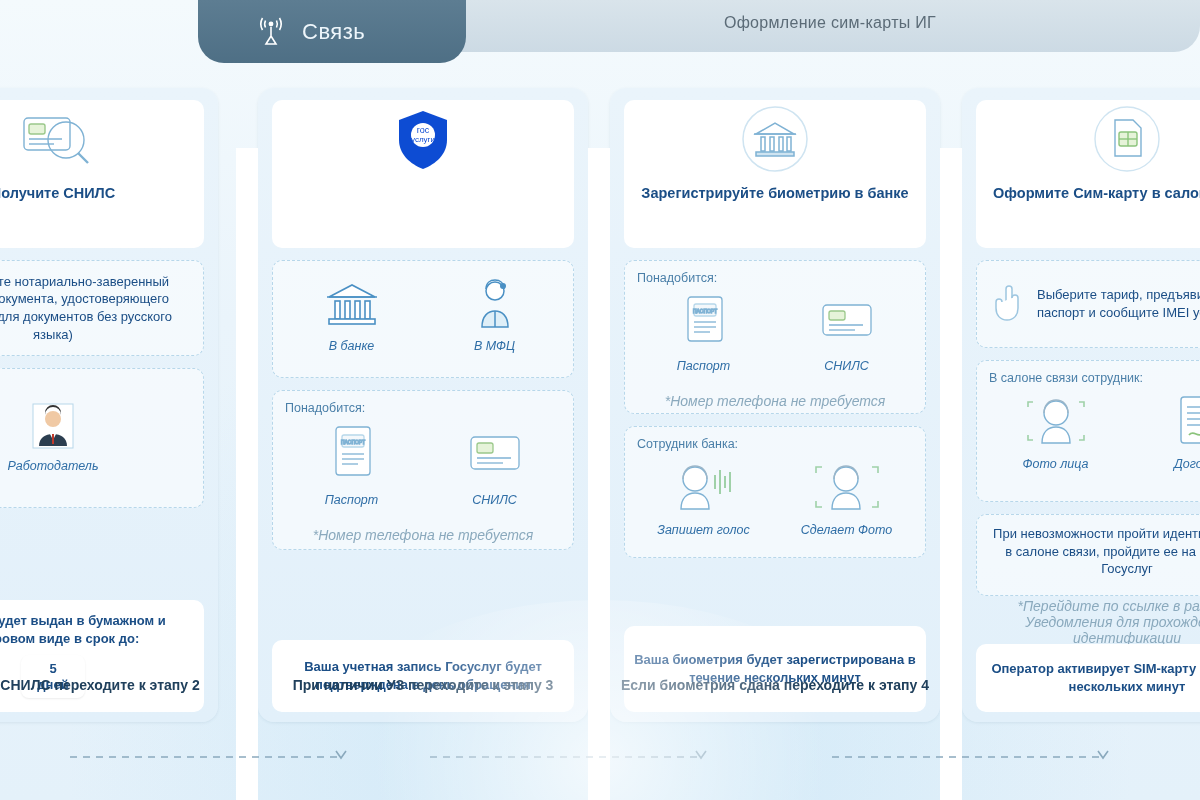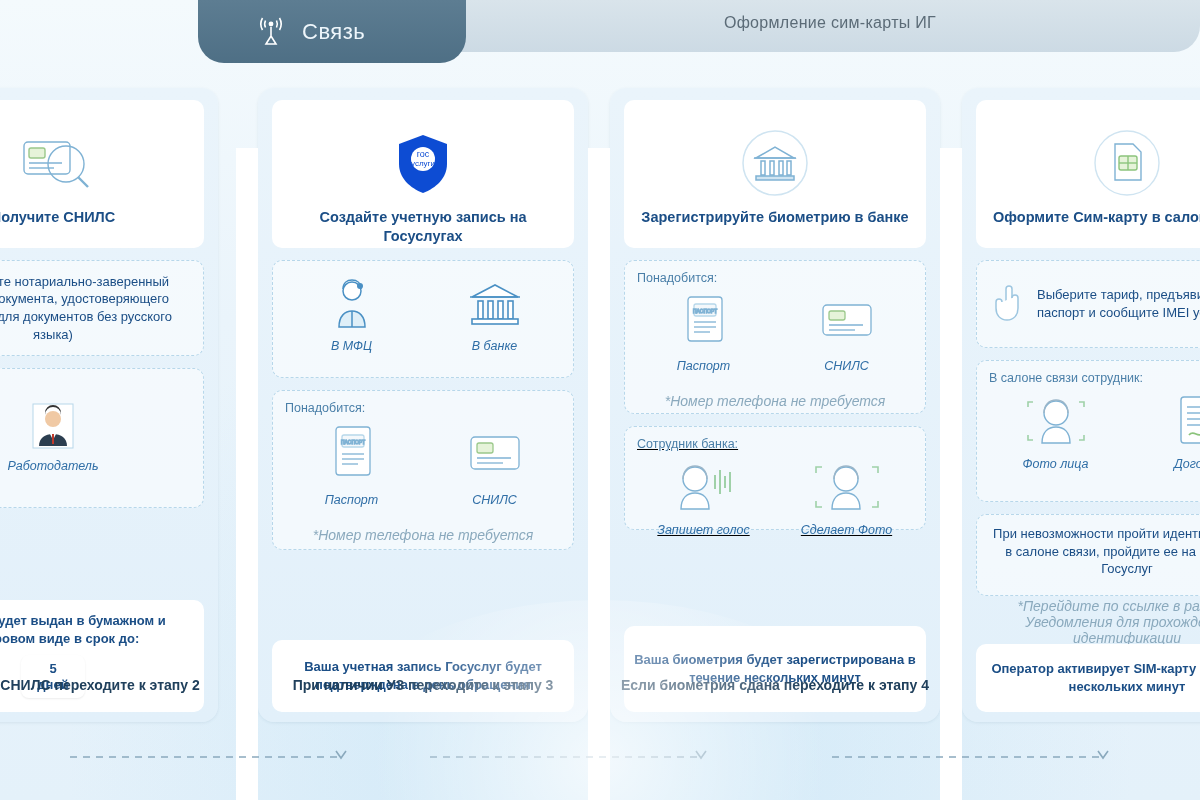--- a/index.html
+++ b/index.html
@@ -71,21 +71,21 @@
   #card1 { left: -112px; }
   #card2 { left: 258px; }
   #card3 { left: 610px; }
   #card4 { left: 962px; }
 
   .card-head {
     position: absolute; top: 12px; left: 14px; right: 14px; height: 148px;
     background: #ffffff;
     border-radius: 10px;
     display: flex; flex-direction: column; align-items: center; justify-content: flex-start;
-    padding-top: 24px;
+    padding-top: 0;
   }
   .step-num {
     position: absolute; top: 8px; left: 22px;
     font-size: 46px; font-weight: bold; color: #8fb9d6;
     line-height: 1;
   }
   #card1 .step-num, #card2 .step-num, #card3 .step-num, #card4 .step-num { left: 26px; }
   .head-icon { height: 74px; display:flex; align-items:center; justify-content:center; margin-top: 4px;}
   .card-title {
     margin-top: 6px;
@@ -231,46 +231,45 @@
       <div class="step-num">2</div>
       <div class="card-head">
         <div class="head-icon">
           <svg width="78" height="72" viewBox="0 0 78 72">
             <path d="M39 6l24 9v20c0 14-11 24-24 29C26 59 15 49 15 35V15z" fill="#0d4cd3"></path>
             <circle cx="39" cy="30" r="12" fill="#ffffff"></circle>
             <text x="39" y="28" font-size="9" fill="#0d4cd3" text-anchor="middle" font-family="Liberation Sans">гос</text>
             <text x="39" y="37" font-size="8" fill="#0d4cd3" text-anchor="middle" font-family="Liberation Sans">услуги</text>
           </svg>
         </div>
-        <div class="card-title">Создайте учетную запись на Госуслугах</div>
       </div>
       <div class="card-body">
         <div class="panel" style="height:118px;padding-top:16px;">
           <div class="icon-row">
-            <div class="icon-item">
-              <svg width="46" height="54" viewBox="0 0 46 54" fill="none" stroke="#4a90c4" stroke-width="1.5">
-                <circle cx="23" cy="14" r="9" fill="#ffffff"></circle>
-                <path d="M14 12c0-6 4-9 9-9s9 3 9 9" stroke="#4a90c4"></path>
-                <path d="M10 50c0-11 6-16 13-16s13 5 13 16z" fill="#dfeff8"></path>
-                <path d="M23 34v16"></path>
-                <circle cx="31" cy="9" r="3" fill="#4a90c4" stroke="none"></circle>
-              </svg>
-              <div class="lbl">В МФЦ</div>
-            </div>
             <div class="icon-item">
               <svg width="58" height="52" viewBox="0 0 58 52" fill="none" stroke="#4a90c4" stroke-width="1.6">
                 <path d="M6 18L29 6l23 12z" fill="#ffffff"></path>
                 <line x1="4" y1="18" x2="54" y2="18"></line>
                 <rect x="12" y="22" width="5" height="18" fill="#ffffff"></rect>
                 <rect x="22" y="22" width="5" height="18" fill="#ffffff"></rect>
                 <rect x="32" y="22" width="5" height="18" fill="#ffffff"></rect>
                 <rect x="42" y="22" width="5" height="18" fill="#ffffff"></rect>
                 <rect x="6" y="40" width="46" height="5" fill="#ffffff"></rect>
               </svg>
               <div class="lbl">В банке</div>
+            </div>
+            <div class="icon-item">
+              <svg width="46" height="54" viewBox="0 0 46 54" fill="none" stroke="#4a90c4" stroke-width="1.5">
+                <circle cx="23" cy="14" r="9" fill="#ffffff"></circle>
+                <path d="M14 12c0-6 4-9 9-9s9 3 9 9" stroke="#4a90c4"></path>
+                <path d="M10 50c0-11 6-16 13-16s13 5 13 16z" fill="#dfeff8"></path>
+                <path d="M23 34v16"></path>
+                <circle cx="31" cy="9" r="3" fill="#4a90c4" stroke="none"></circle>
+              </svg>
+              <div class="lbl">В МФЦ</div>
             </div>
           </div>
         </div>
         <div class="panel" style="height:160px;">
           <div class="panel-caption">Понадобится:</div>
           <div class="icon-row">
             <div class="icon-item">
               <svg width="52" height="62" viewBox="0 0 52 62" fill="none" stroke="#7fb2d4" stroke-width="1.3">
                 <rect x="10" y="4" width="34" height="48" rx="3" fill="#ffffff"></rect>
                 <rect x="16" y="12" width="22" height="12" rx="2" fill="#f4f8fb" stroke="#b7d7ea"></rect>
@@ -336,21 +335,21 @@
                 <rect x="6" y="12" width="48" height="30" rx="4" fill="#ffffff"></rect>
                 <rect x="12" y="18" width="16" height="9" rx="2" fill="#e6f3d9" stroke="#9ac88a"></rect>
                 <line x1="12" y1="32" x2="46" y2="32"></line>
                   <line x1="12" y1="37" x2="38" y2="37"></line>
               </svg>
               <div class="lbl">СНИЛС</div>
             </div>
           </div>
           <div class="tiny-note">*Номер телефона не требуется</div>
         </div>
-        <div class="panel" style="height:104px;text-decoration:underline;">
+        <div class="panel" style="height:132px;">
           <div class="panel-caption">Сотрудник банка:</div>
           <div class="icon-row">
             <div class="icon-item">
               <svg width="70" height="56" viewBox="0 0 70 56" fill="none" stroke="#7fb2d4" stroke-width="1.4">
                 <circle cx="26" cy="20" r="12" fill="#ffffff"></circle>
                 <path d="M14 20c0-8 5-13 12-13s12 5 12 13" stroke="#9bb6c9"></path>
                 <path d="M12 50c0-11 6-16 14-16s14 5 14 16z" fill="#ffffff"></path>
                 <g stroke="#9fd1a8" stroke-width="2">
                   <line x1="46" y1="16" x2="46" y2="30"></line>
                   <line x1="51" y1="11" x2="51" y2="35"></line>

